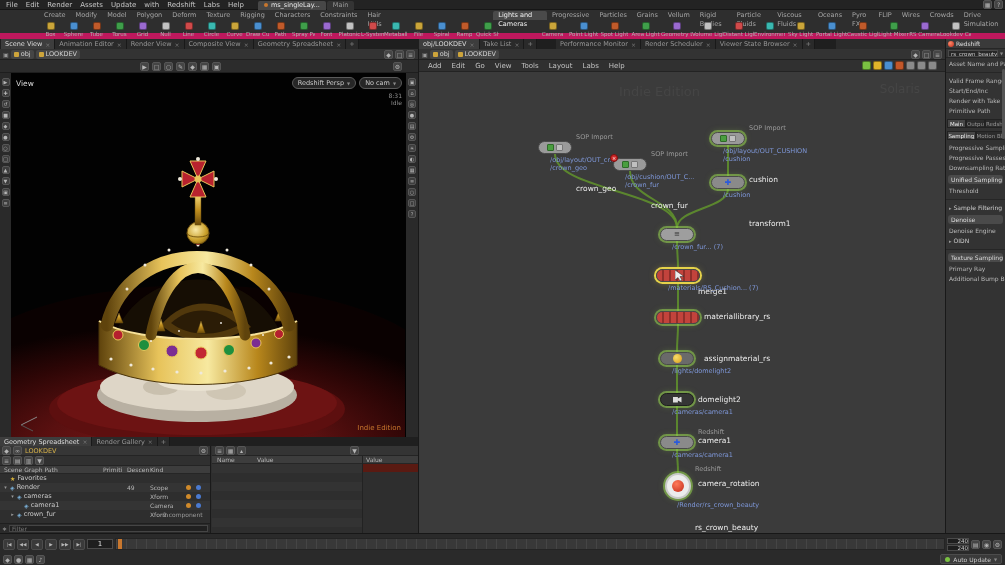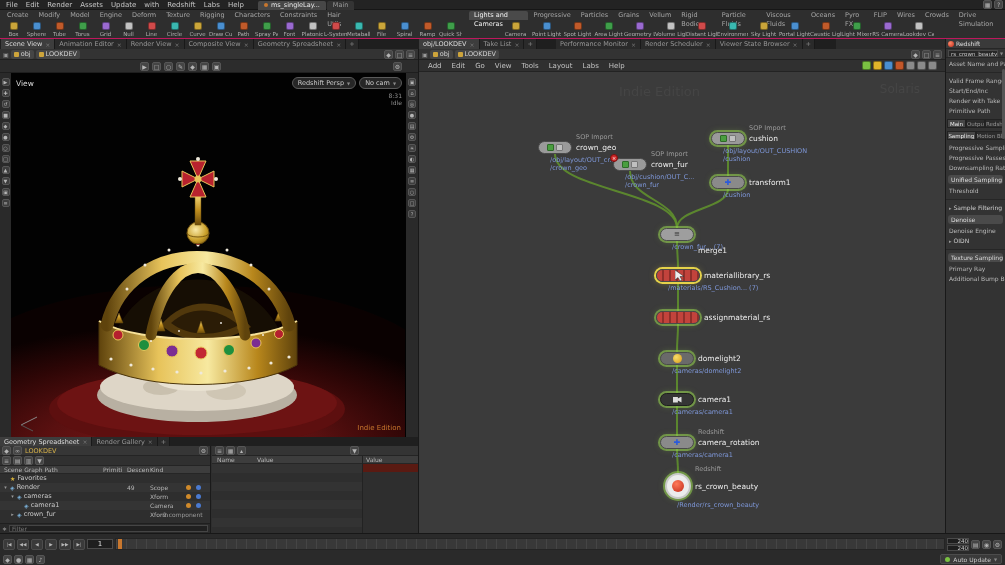--- a/index.html
+++ b/index.html
@@ -10,21 +10,21 @@
   
   .menubar { position:absolute; left:0; top:0; width:1005px; height:10px; background:#232323; display:flex; align-items:center; font-size:7px; color:#c5c5c5; padding:0 2px; border-bottom:1px solid #161616; }
   #menubar-items { display:flex; }
   .menu-item { padding:0 4px; cursor:default; }
   .desktop-tabs { display:flex; gap:1px; margin-left:10px; height:10px; align-items:flex-end; }
   .desktop-tab { background:#343434; color:#9a9a9a; font-size:6.5px; padding:0 6px; height:9px; display:flex; align-items:center; gap:3px; border-radius:2px 2px 0 0; }
   .desktop-tab.active { background:#474747; color:#e8e8e8; }
   .desktop-tab .dot { width:4px; height:4px; border-radius:50%; background:#c8772e; }
 
   
-  .shelf { position:absolute; left:0; top:10px; width:1005px; height:29px; background:#2e2e2e; border-bottom:1px solid #be185d; }
+  .shelf { position:absolute; left:0; top:10px; width:1005px; height:29px; background:#2e2e2e; border-bottom:6px solid #be185d;padding-left:37px; }
   .shelf-tabs { display:flex; height:10px; align-items:flex-end; padding-left:2px; }
   .shelf-tab { font-size:6.5px; color:#a5a5a5; padding:0 5px; height:9px; line-height:9px; }
   .shelf-tab.active { background:#4a4a4a; color:#f2f2f2; border-radius:2px 2px 0 0; }
   .shelf-tab-gap { width:150px; }
   .shelf-tools-row { position:relative; height:19px; }
   .shelf-tools { position:absolute; top:0; display:flex; height:19px; }
   #shelf-tools-left { left:2px; }
   #shelf-tools-right { left:500px; }
   .shelf-tool { width:23px; display:flex; flex-direction:column; align-items:center; justify-content:center; gap:1px; }
   #shelf-tools-right .shelf-tool { width:31px; }
@@ -129,21 +129,21 @@
   .chip-rop { border-radius:50%; background:#ececec; border:2px solid #c9c9c9; }
   .si-a { width:7px; height:7px; border-radius:1px; background:#4a9e3f; border:1px solid #2e6b28; }
   .si-b { width:7px; height:7px; border-radius:1px; background:#c0c0c0; border:1px solid #777; }
   .light-inner { width:9px; height:9px; border-radius:50%; background:radial-gradient(circle at 35% 35%, #f7dc6a, #d99b16); }
   .cam-inner { width:9px; height:6px; background:#ddd; clip-path:polygon(0 0,60% 0,60% 35%,100% 0,100% 100%,60% 65%,60% 100%,0 100%); }
   .xf-inner { color:#2a5adc; font-size:8px; line-height:8px; }
   .mg-inner { color:#2e2e2e; font-size:7px; line-height:7px; }
   .rop-inner { width:12px; height:12px; border-radius:50%; background:radial-gradient(circle at 38% 32%,#ff7a5a,#c22a1a); }
   .node-err { position:absolute; right:-5px; bottom:-4px; width:8px; height:8px; border-radius:50%; background:#d02a2a; border:1px solid #7a0f0f; color:#fff; font-size:5px; line-height:7px; text-align:center; }
   .node-type { position:absolute; font-size:6.5px; color:#9a9a9a; white-space:nowrap; }
-  .node-name { position:absolute; font-size:7.5px; color:#ececec; white-space:nowrap; }
+  .node-name { position:absolute; font-size:7.5px; color:#ececec; white-space:nowrap;margin-top:41px; }
   .node-paths { position:absolute; font-size:6.5px; color:#7e97d8; line-height:8px; white-space:nowrap; }
   .net-cursor { position:absolute; z-index:9; }
 
   
   #param-p { position:absolute; left:945px; top:39px; width:60px; height:494px; background:#333; border-left:1px solid #191919; font-size:6px; color:#b8b8b8; }
   .param-header { height:10px; background:#3a3a3a; border-bottom:1px solid #262626; display:flex; align-items:center; gap:2px; padding:0 2px; }
   .rdot { width:6px; height:6px; border-radius:50%; background:radial-gradient(circle at 35% 35%,#ff8a6a,#c22a1a); flex:0 0 auto; }
   .ptype { font-size:6px; color:#e0e0e0; white-space:nowrap; overflow:hidden; }
   .param-header2 { height:9px; display:flex; align-items:center; gap:2px; padding:0 2px; border-bottom:1px solid #262626; }
   .pfield { flex:1; background:#272727; border:1px solid #4a4a4a; height:7px; line-height:6px; font-size:5.5px; color:#c8c8c8; padding:0 2px; white-space:nowrap; overflow:hidden; }
@@ -202,21 +202,21 @@
         <div class="uic">▦</div>
         <div class="uic">?</div>
       </div>
   </div>
 
   <div class="shelf">
     <div id="shelf-tabs" class="shelf-tabs">
         <div class="shelf-tab">Create</div>
         <div class="shelf-tab">Modify</div>
         <div class="shelf-tab">Model</div>
-        <div class="shelf-tab">Engine</div>
+        <div class="shelf-tab">Polygon</div>
         <div class="shelf-tab">Deform</div>
         <div class="shelf-tab">Texture</div>
         <div class="shelf-tab">Rigging</div>
         <div class="shelf-tab">Characters</div>
         <div class="shelf-tab">Constraints</div>
         <div class="shelf-tab">Hair Utils</div>
         <div class="shelf-tab-gap"></div>
         <div class="shelf-tab active">Lights and Cameras</div>
         <div class="shelf-tab">Progressive</div>
         <div class="shelf-tab">Particles</div>
@@ -866,21 +866,21 @@
           <div class="node ring" style="left: 237px; top: 239px;">
             <div class="node-chip chip-matlib" style="width: 44px; height: 13px;"></div>
             <div class="node-name" style="left: 48px; top: 2px;">assignmaterial_rs</div>
           </div>
           <div class="node ring" style="left: 241px; top: 280px;">
             <div class="node-chip chip-light" style="width: 34px; height: 13px;">
               <div class="light-inner"></div>
             </div>
             <div class="node-name" style="left: 38px; top: 2px;">domelight2</div>
             <div class="node-paths" style="left: 12px; top: 15px;">
-              <div class="pline">/cameras/domelight2</div>
+              <div class="pline">/lights/domelight2</div>
             </div>
           </div>
           <div class="node ring" style="left: 241px; top: 321px;">
             <div class="node-chip chip-camera" style="width: 34px; height: 13px;">
               <div class="cam-inner"></div>
             </div>
             <div class="node-name" style="left: 38px; top: 2px;">camera1</div>
             <div class="node-paths" style="left: 12px; top: 15px;">
               <div class="pline">/cameras/camera1</div>
             </div>

